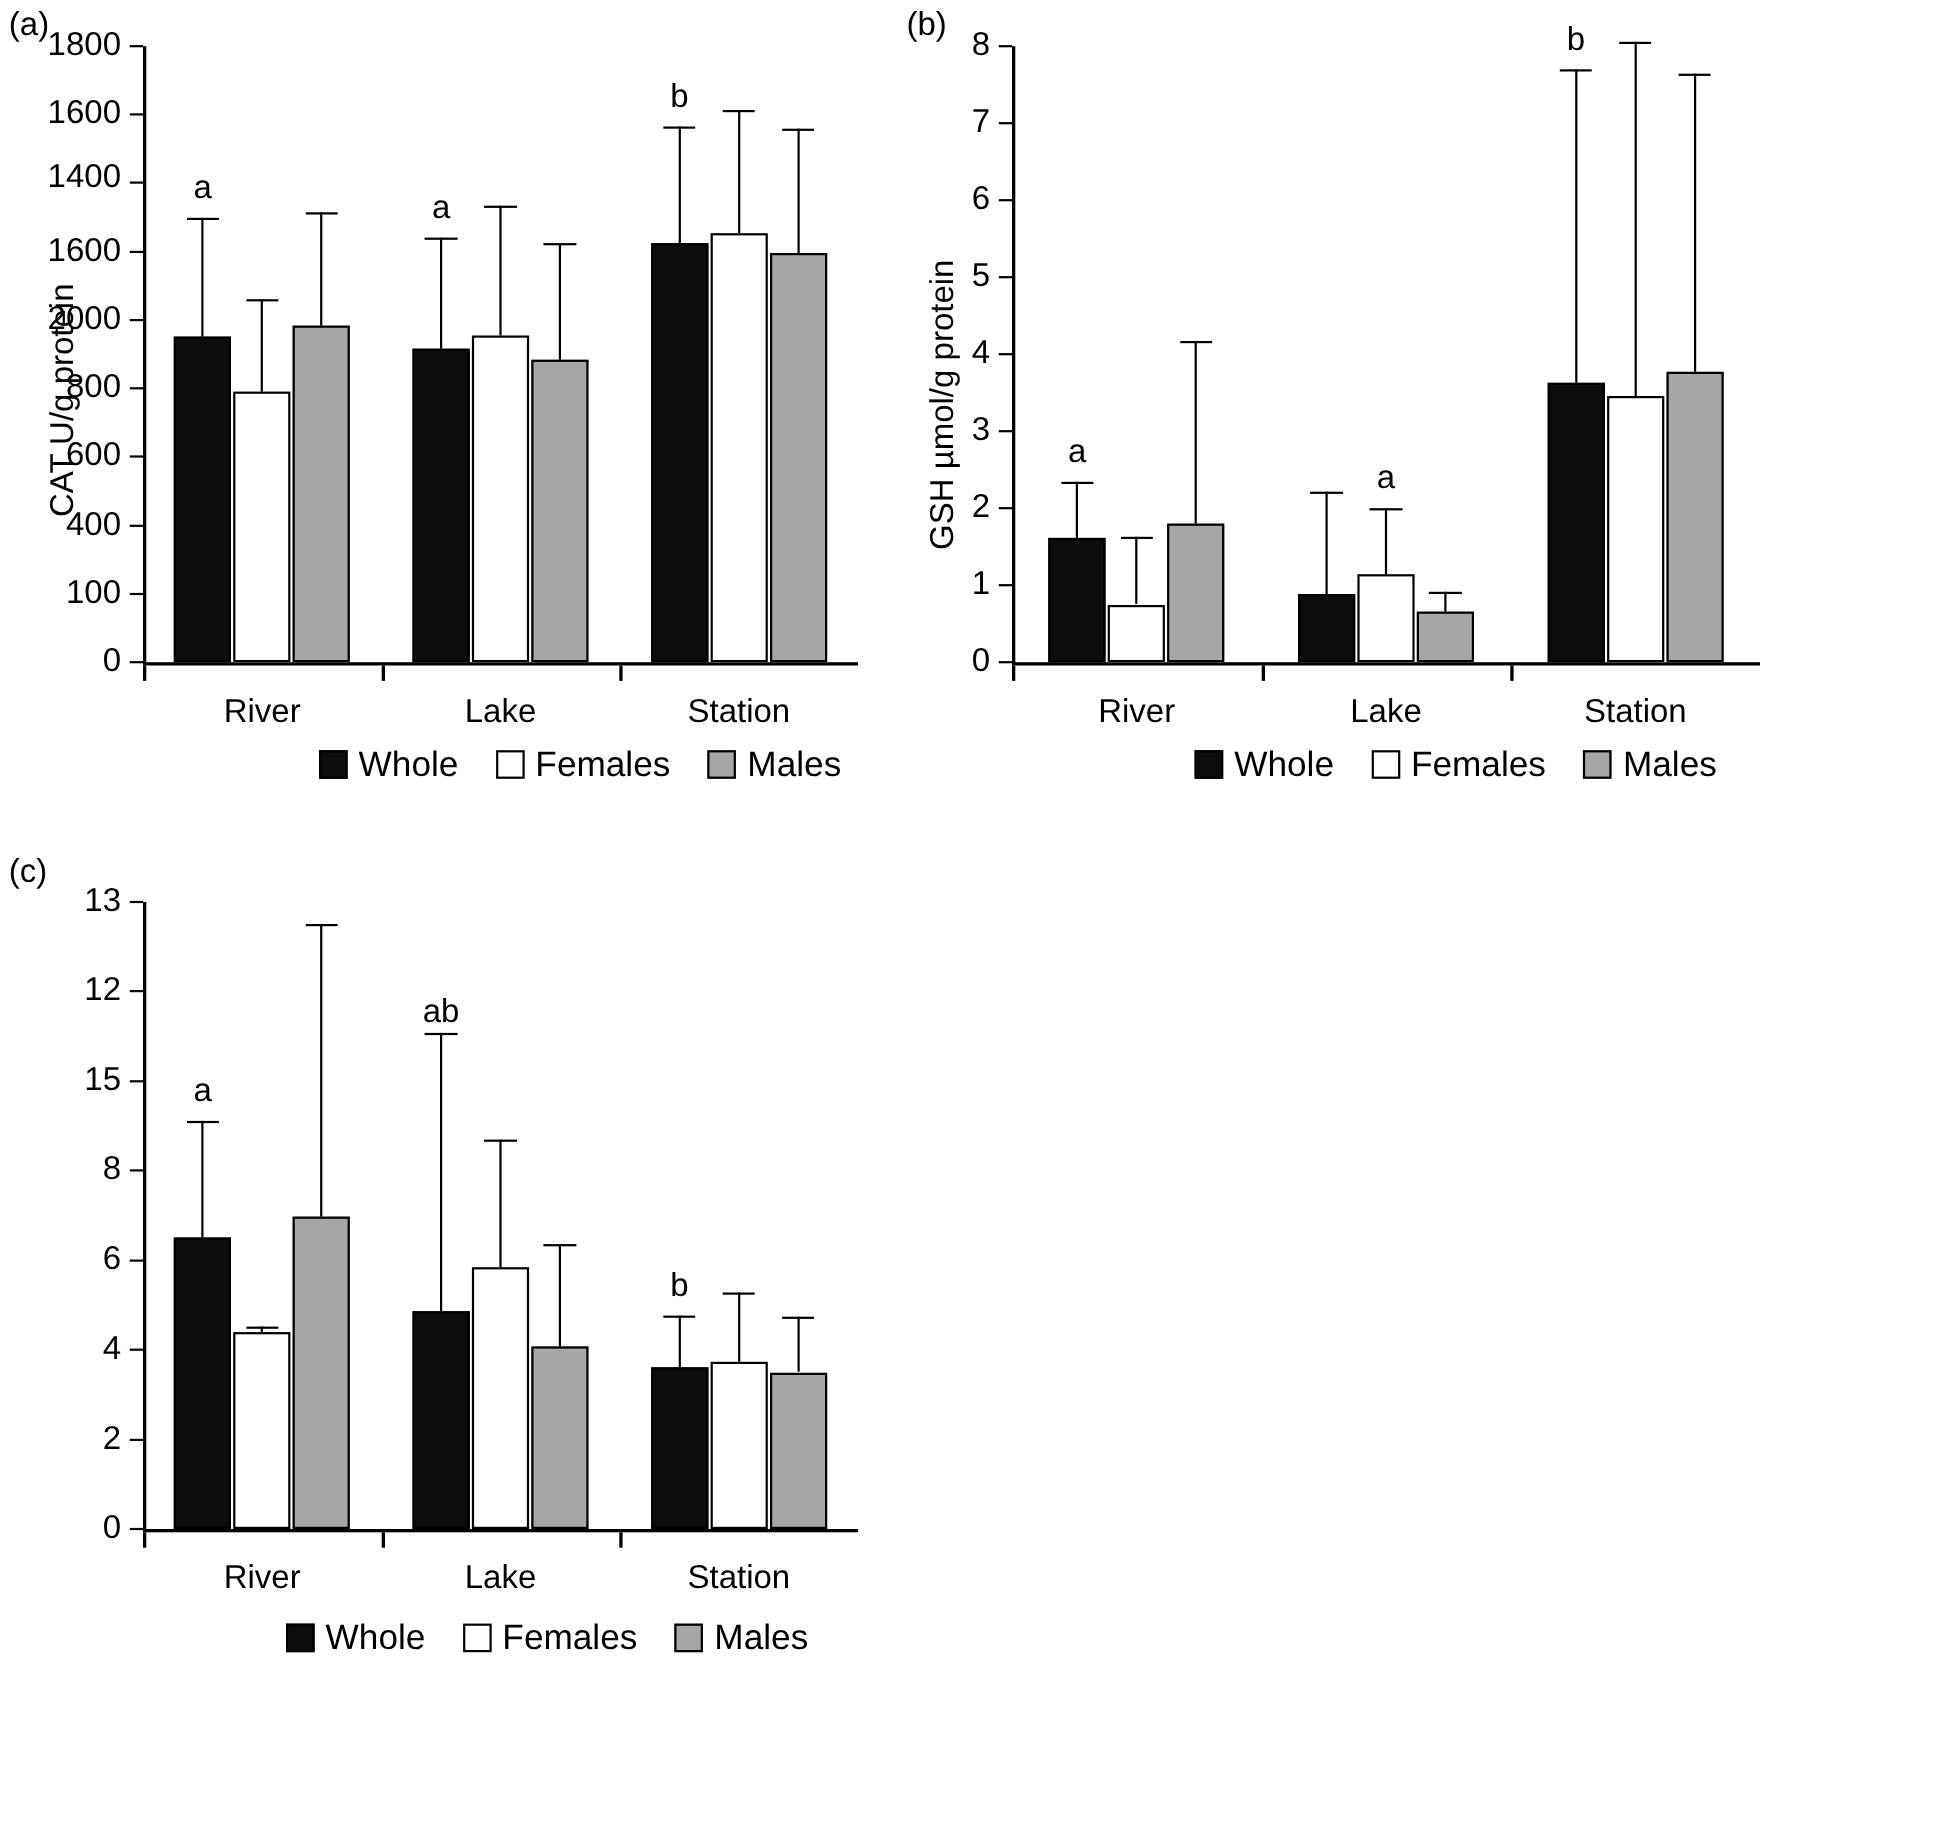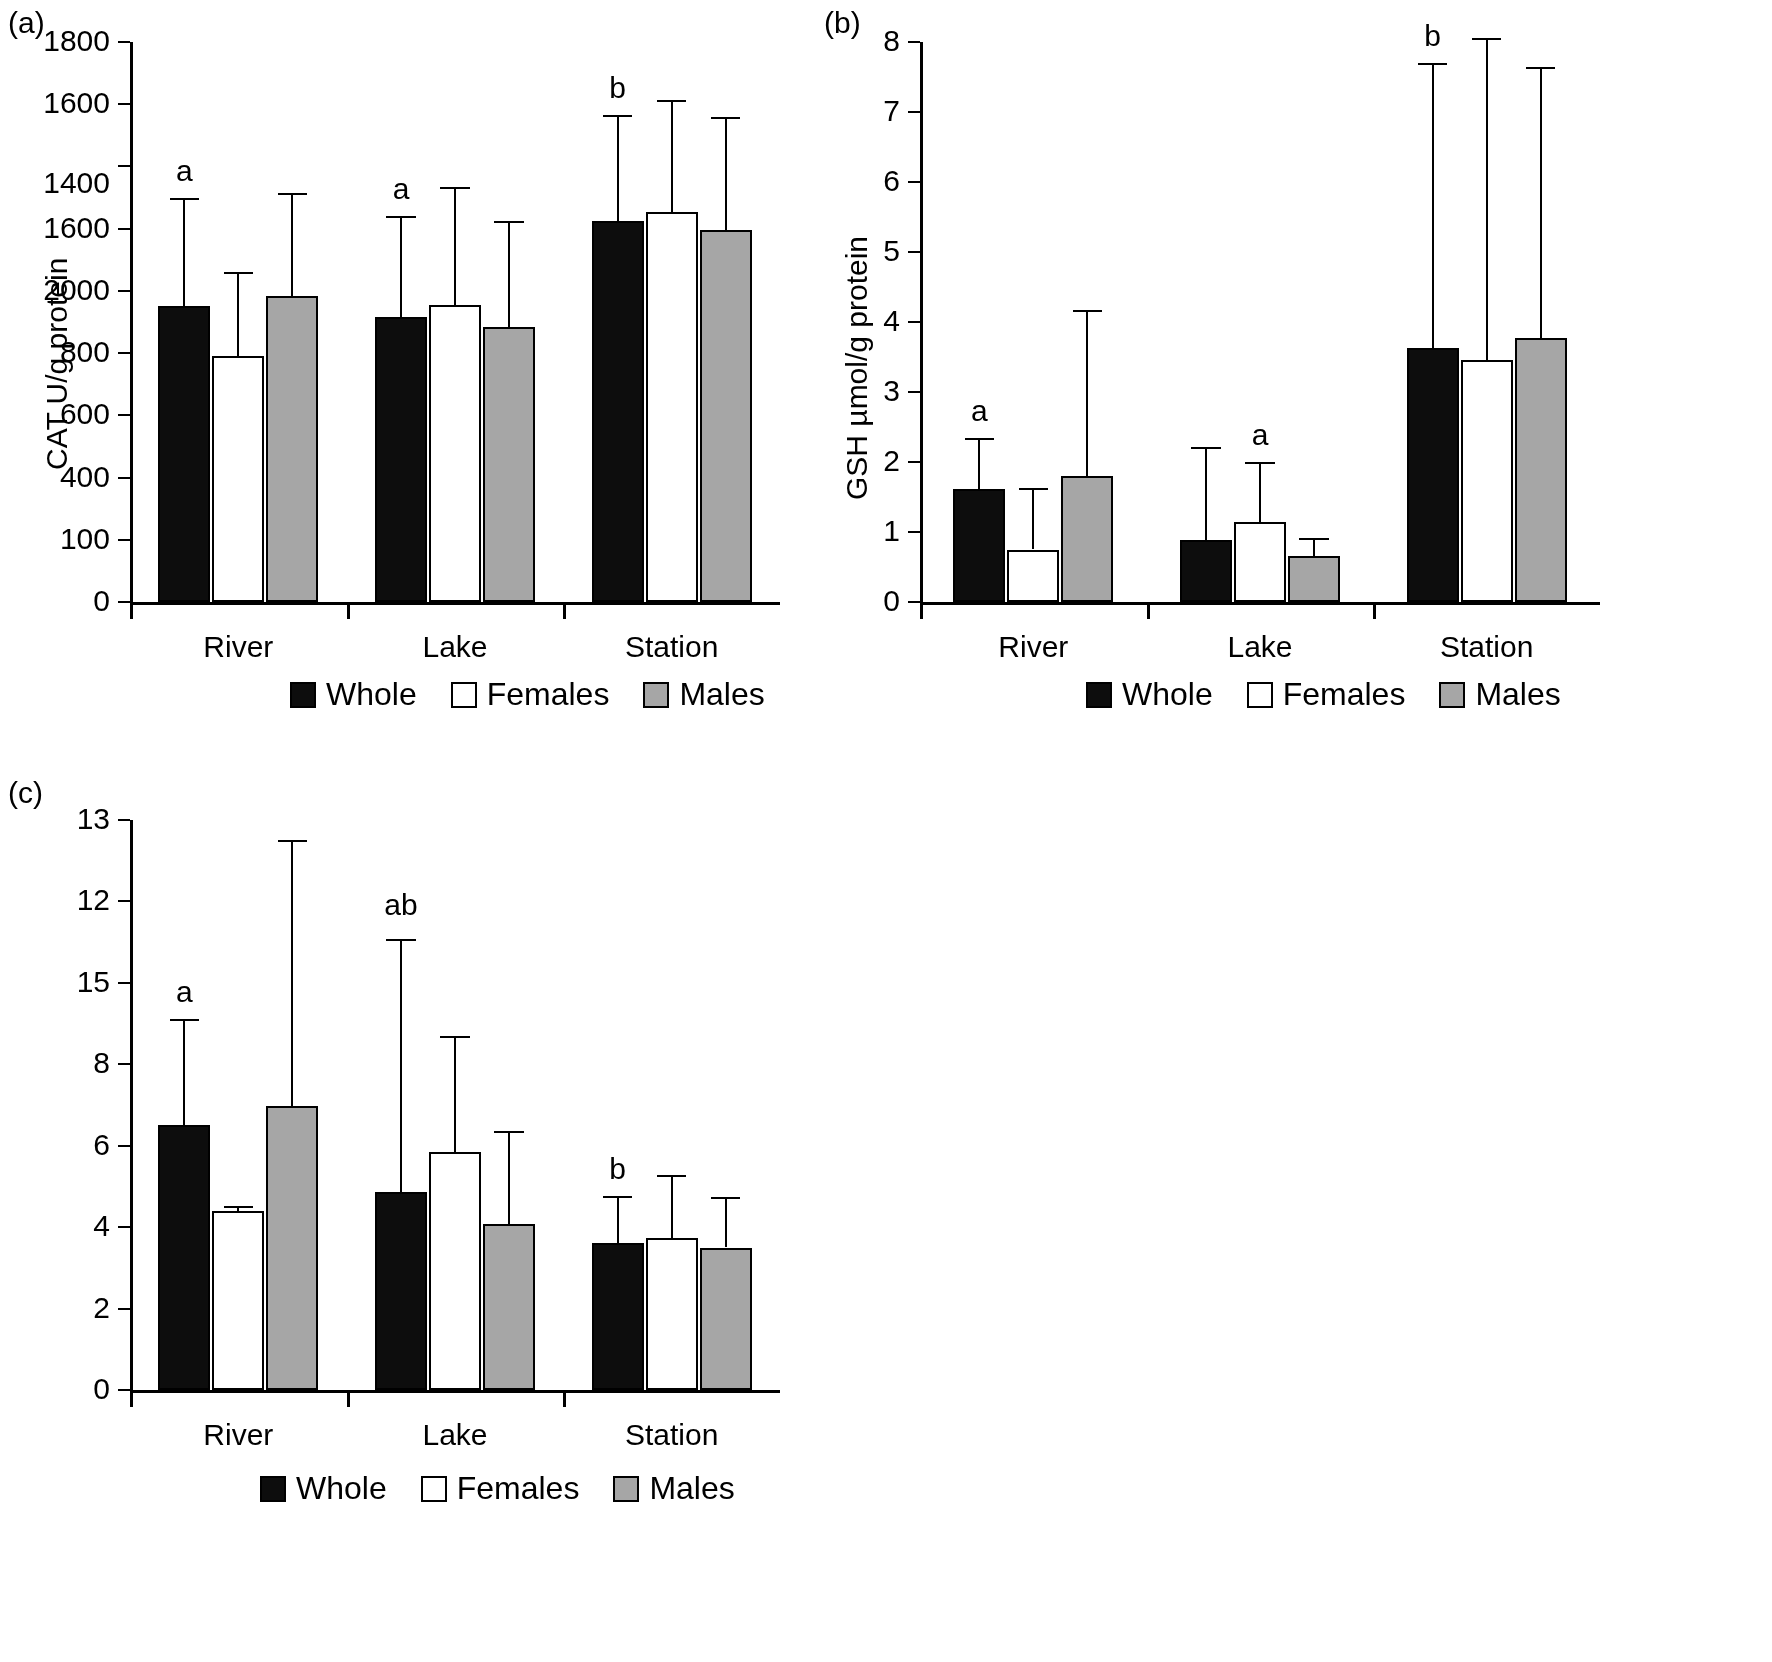--- a/index.html
+++ b/index.html
@@ -128,21 +128,21 @@
       <div class="ytick-label" style="left: -130px; top: 419.556px; width: 110px;">400</div>
       <div class="tick" style="left: -12px; top: 372.333px; width: 12px;"></div>
       <div class="ytick-label" style="left: -130px; top: 357.333px; width: 110px;">600</div>
       <div class="tick" style="left: -12px; top: 310.111px; width: 12px;"></div>
       <div class="ytick-label" style="left: -130px; top: 295.111px; width: 110px;">800</div>
       <div class="tick" style="left: -12px; top: 247.889px; width: 12px;"></div>
       <div class="ytick-label" style="left: -130px; top: 232.889px; width: 110px;">2000</div>
       <div class="tick" style="left: -12px; top: 185.667px; width: 12px;"></div>
       <div class="ytick-label" style="left: -130px; top: 170.667px; width: 110px;">1600</div>
       <div class="tick" style="left: -12px; top: 123.444px; width: 12px;"></div>
-      <div class="ytick-label" style="left: -130px; top: 126px; width: 110px;">1400</div>
+      <div class="ytick-label" style="left: -130px; top: 104px; width: 110px;">1400</div>
       <div class="tick" style="left: -12px; top: 61.2222px; width: 12px;"></div>
       <div class="ytick-label" style="left: -130px; top: 46.2222px; width: 110px;">1600</div>
       <div class="tick" style="left: -12px; top: -1px; width: 12px;"></div>
       <div class="ytick-label" style="left: -130px; top: -16px; width: 110px;">1800</div>
       <div class="tick" style="left: 0px; top: 563px; width: 3px; height: 14px; background: rgb(0, 0, 0);"></div>
       <div class="bar whole" style="left: 28.3333px; top: 264.444px; width: 52px; height: 295.556px;"></div>
       <div class="errbar" style="left: 39.7733px; top: 155.556px; width: 29.12px; height: 108.889px;">
         <div class="stem" style="height:108.88888888888891px;"></div>
         <div class="cap"></div>
       </div>
@@ -345,21 +345,21 @@
         <div class="stem" style="height:266.6785714285714px;"></div>
         <div class="cap"></div>
       </div>
       <div class="xtick-label" style="left: 0px; top: 600px; width: 216.667px;">River</div>
       <div class="tick" style="left: 216.667px; top: 573px; width: 3px; height: 14px; background: rgb(0, 0, 0);"></div>
       <div class="bar whole" style="left: 245px; top: 371.721px; width: 52px; height: 198.279px;"></div>
       <div class="errbar" style="left: 256.44px; top: 119.293px; width: 29.12px; height: 252.429px;">
         <div class="stem" style="height:252.4285714285714px;"></div>
         <div class="cap"></div>
       </div>
-      <div class="sig-letter" style="left: 225px; top: 70px; width: 92px;">ab</div>
+      <div class="sig-letter" style="left: 225px; top: 85px; width: 92px;">ab</div>
       <div class="bar females" style="left: 299px; top: 331.821px; width: 52px; height: 238.179px;"></div>
       <div class="errbar" style="left: 310.44px; top: 215.786px; width: 29.12px; height: 116.036px;">
         <div class="stem" style="height:116.03571428571422px;"></div>
         <div class="cap"></div>
       </div>
       <div class="bar males" style="left: 353px; top: 404.293px; width: 52px; height: 165.707px;"></div>
       <div class="errbar" style="left: 364.44px; top: 310.65px; width: 29.12px; height: 93.6429px;">
         <div class="stem" style="height:93.64285714285711px;"></div>
         <div class="cap"></div>
       </div>

